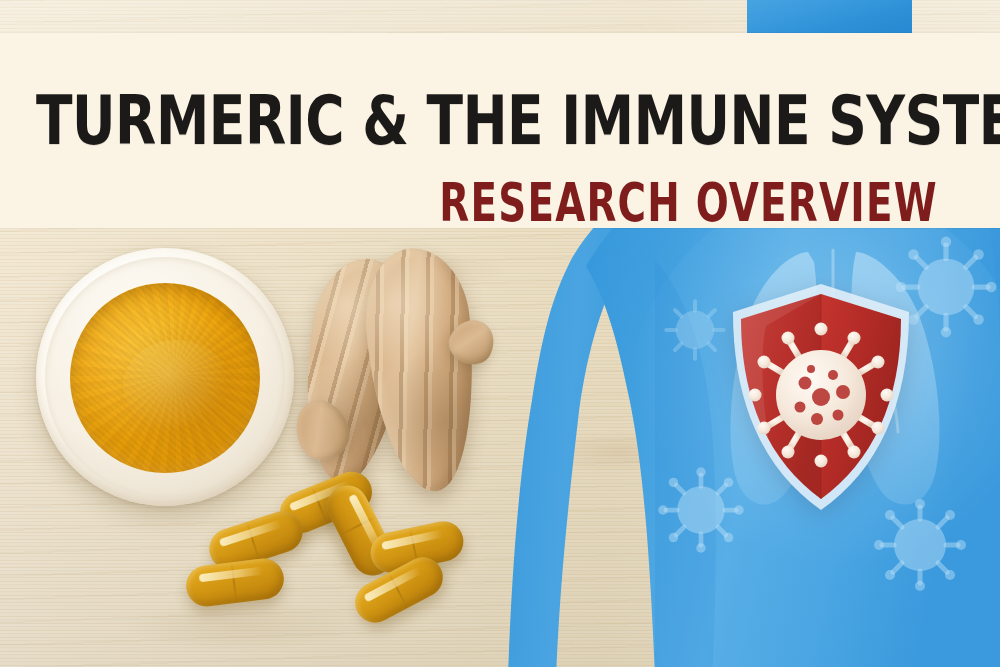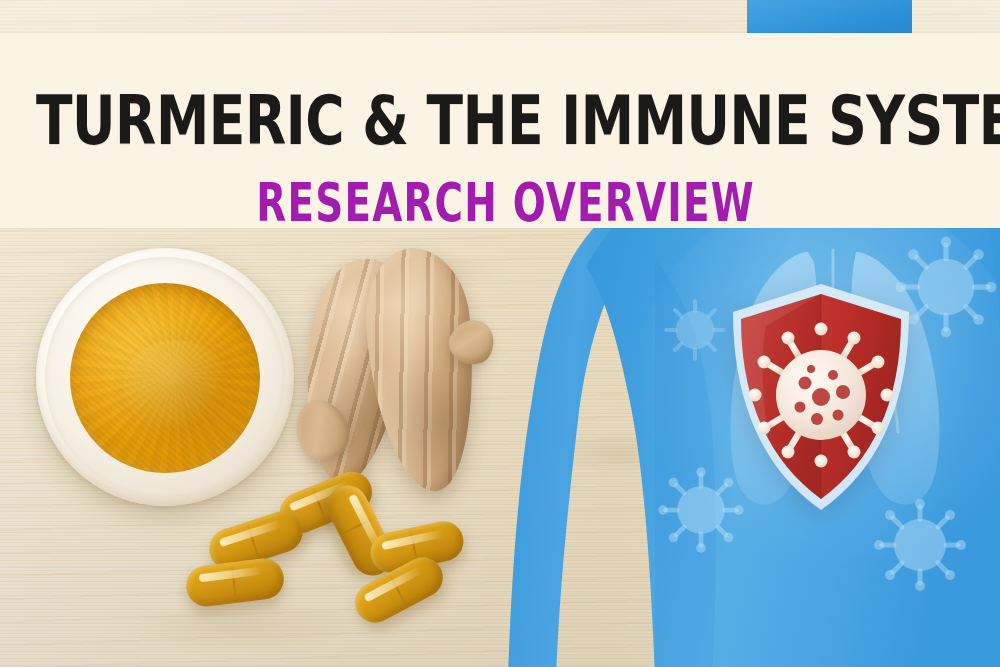--- a/index.html
+++ b/index.html
@@ -67,27 +67,27 @@
     letter-spacing:-0.5px;
     color:#1c1a18;
     transform:scaleX(.875);
     transform-origin:left top;
     white-space:nowrap;
     text-shadow:0 1px 0 rgba(0,0,0,.10);
   }
   .title-sub{
     position:absolute;left:12px;right:0;top:143px;
     margin:0;
-    text-align:center;
+    text-align:right;
     font-family:"Liberation Sans Narrow","DejaVu Sans Condensed","Liberation Sans",sans-serif;
     font-weight:700;
     font-size:54px;
     line-height:54px;
     letter-spacing:1.5px;
-    color:#a21caf;
+    color:#7f1d1d;
     white-space:nowrap;
   }
   .title-sub-inner{display:inline-block;transform:scaleX(.80);transform-origin:center top;}
 
   
   .bowl{
     position:absolute;
     left:36px;top:248px;width:258px;height:258px;
     border-radius:50%;
     background:

